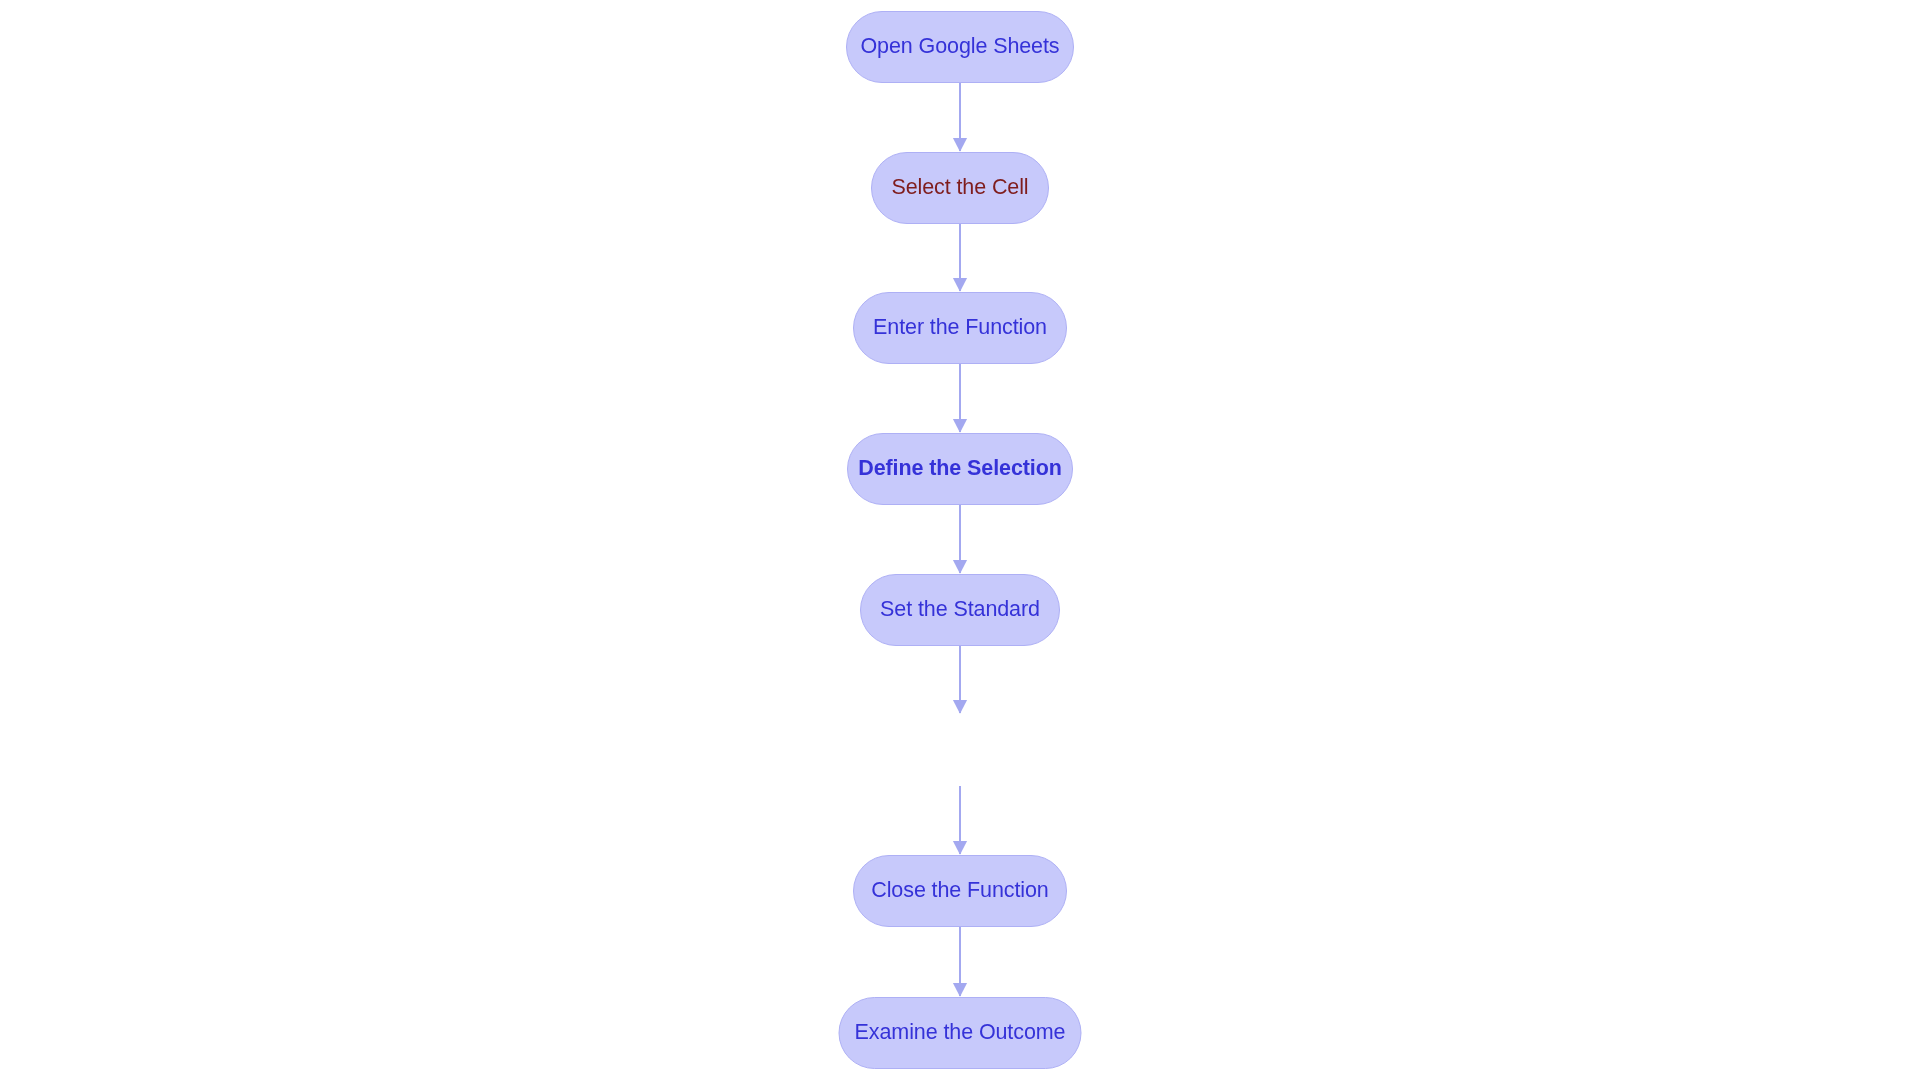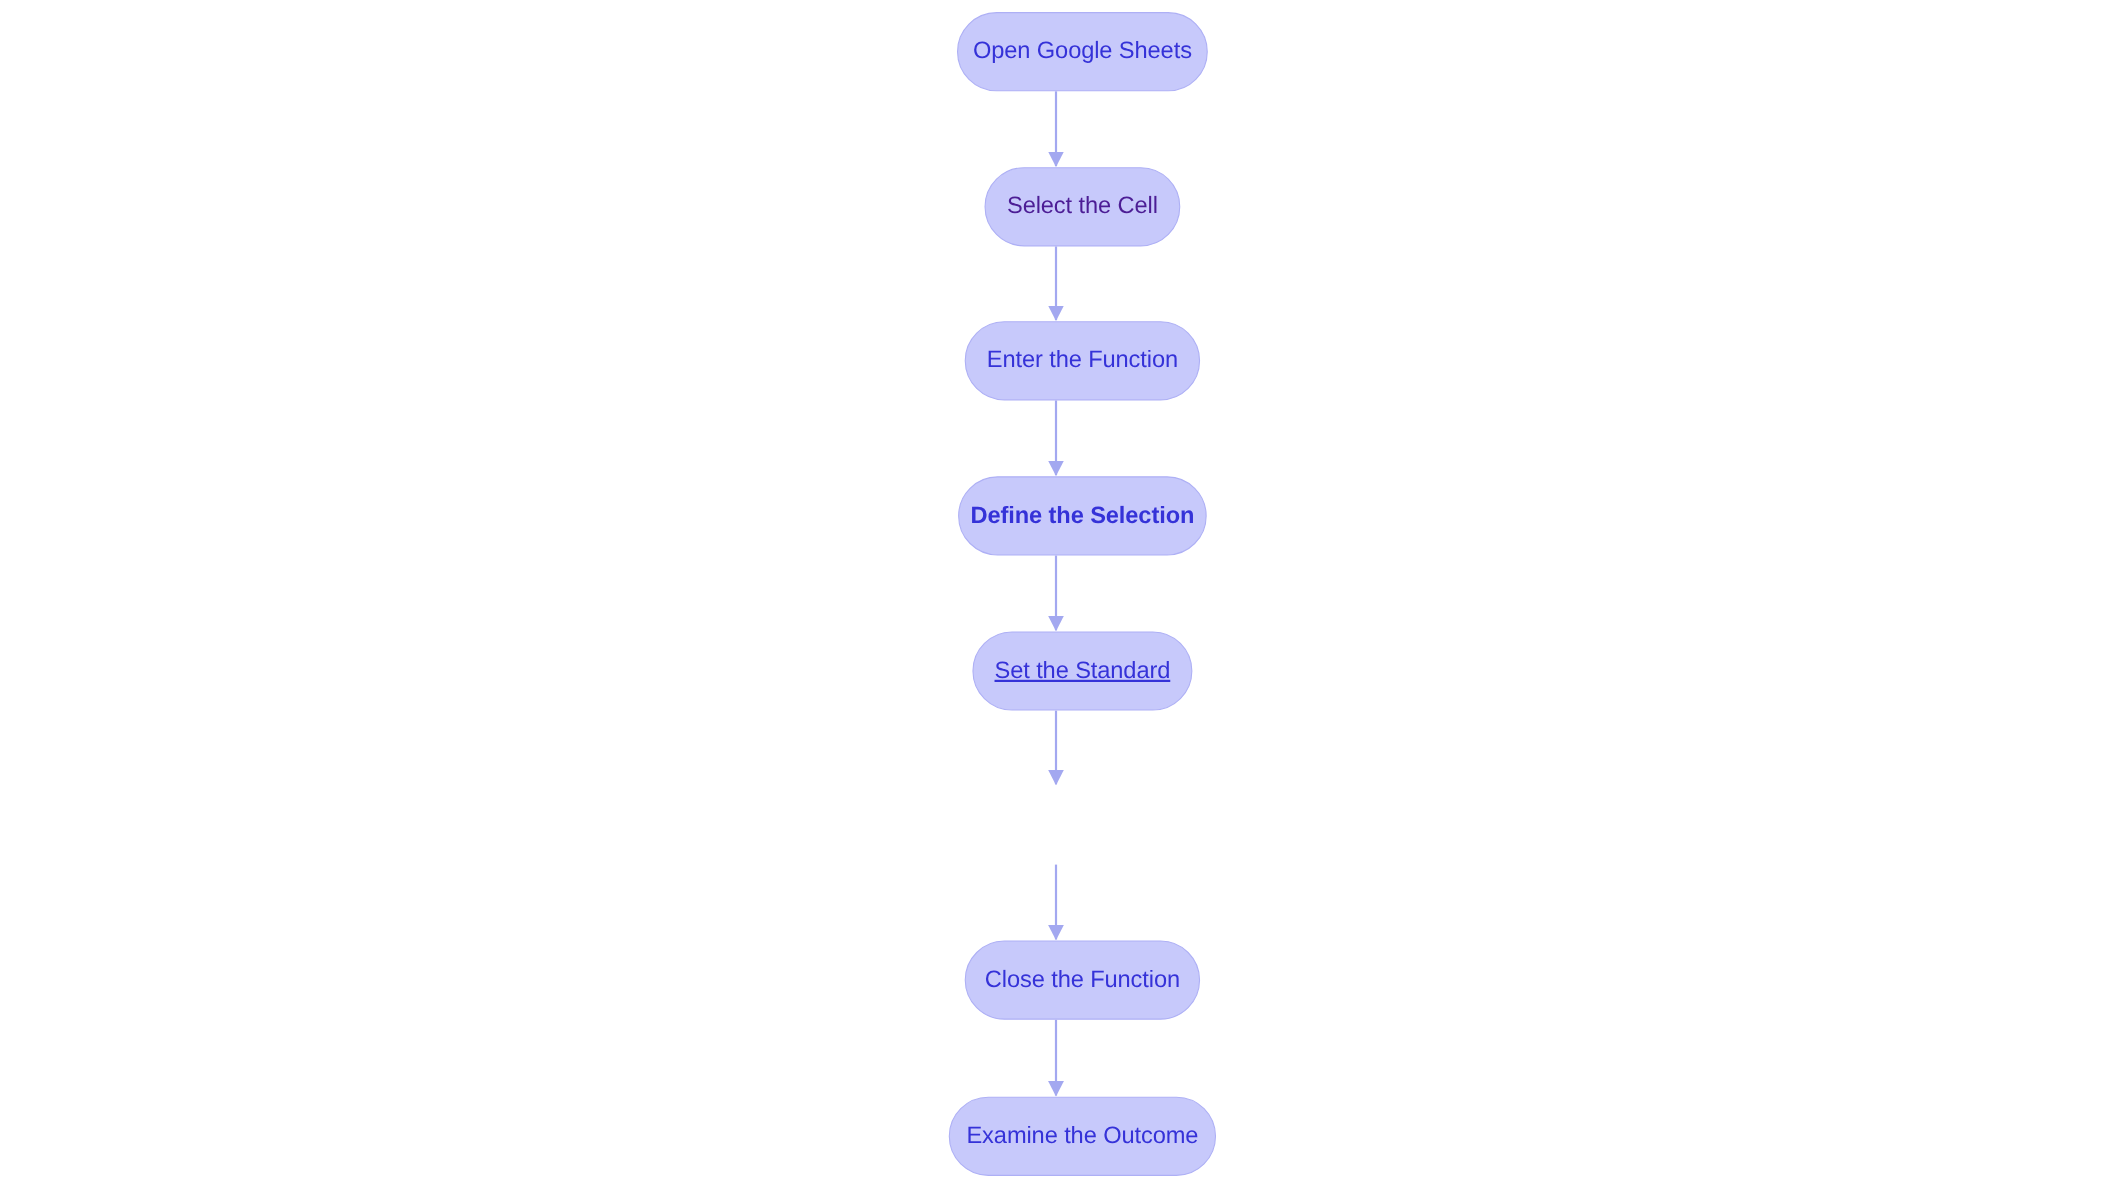--- a/index.html
+++ b/index.html
@@ -29,21 +29,20 @@
     height: 1083px;
     pointer-events: none;
   }
 
   #node-layer {
     position: absolute;
     left: 0;
     top: 0;
     width: 1749px;
     height: 1083px;
-    margin-left: 24px;
   }
 
   .flow-node {
     position: absolute;
     box-sizing: border-box;
     height: 72px;
     border-radius: 36px;
     background: #c7c9fb;
     border: 1.6px solid #aeb0f5;
     display: flex;
@@ -80,30 +79,30 @@
       <line x1="960" y1="646" x2="960" y2="713" stroke="#a3a8f0" stroke-width="2" marker-end="url(#flow-arrowhead)"></line>
       <line x1="960" y1="786" x2="960" y2="854" stroke="#a3a8f0" stroke-width="2" marker-end="url(#flow-arrowhead)"></line>
       <line x1="960" y1="927" x2="960" y2="996" stroke="#a3a8f0" stroke-width="2" marker-end="url(#flow-arrowhead)"></line>
     </svg>
 
   <div id="node-layer">
       <div class="flow-node" style="left: 960px; top: 47px; width: 228px; height: 72px; border-radius: 36px; background: rgb(199, 201, 251); border-color: rgb(174, 176, 245);">
         <span class="flow-node-label" style="color: rgb(53, 50, 216);">Open Google Sheets</span>
       </div>
       <div class="flow-node" style="left: 960px; top: 188px; width: 178px; height: 72px; border-radius: 36px; background: rgb(199, 201, 251); border-color: rgb(174, 176, 245);">
-        <span class="flow-node-label" style="color: #4c1d95;">Select the Cell</span>
+        <span class="flow-node-label" style="color: #7f1d1d;">Select the Cell</span>
       </div>
       <div class="flow-node" style="left: 960px; top: 328px; width: 214px; height: 72px; border-radius: 36px; background: rgb(199, 201, 251); border-color: rgb(174, 176, 245); justify-content: center;">
         <span class="flow-node-label" style="color: rgb(53, 50, 216);">Enter the Function</span>
       </div>
       <div class="flow-node" style="left: 960px; top: 469px; width: 226px; height: 72px; border-radius: 36px; background: rgb(199, 201, 251); border-color: rgb(174, 176, 245);">
         <span class="flow-node-label" style="color: rgb(53, 50, 216); font-weight: bold;">Define the Selection</span>
       </div>
       <div class="flow-node" style="left: 960px; top: 610px; width: 200px; height: 72px; border-radius: 36px; background: rgb(199, 201, 251); border-color: rgb(174, 176, 245);">
-        <span class="flow-node-label" style="color: rgb(53, 50, 216); text-decoration: underline;">Set the Standard</span>
+        <span class="flow-node-label" style="color: rgb(53, 50, 216);">Set the Standard</span>
       </div>
       <div class="flow-node" style="left: 960px; top: 891px; width: 214px; height: 72px; border-radius: 36px; background: rgb(199, 201, 251); border-color: rgb(174, 176, 245); text-align: center;">
         <span class="flow-node-label" style="color: rgb(53, 50, 216);">Close the Function</span>
       </div>
       <div class="flow-node" style="left: 960px; top: 1033px; width: 243px; height: 72px; border-radius: 36px; background: rgb(199, 201, 251); border-color: rgb(174, 176, 245);">
         <span class="flow-node-label" style="color: rgb(53, 50, 216);">Examine the Outcome</span>
       </div>
     </div>
 
 </div>

